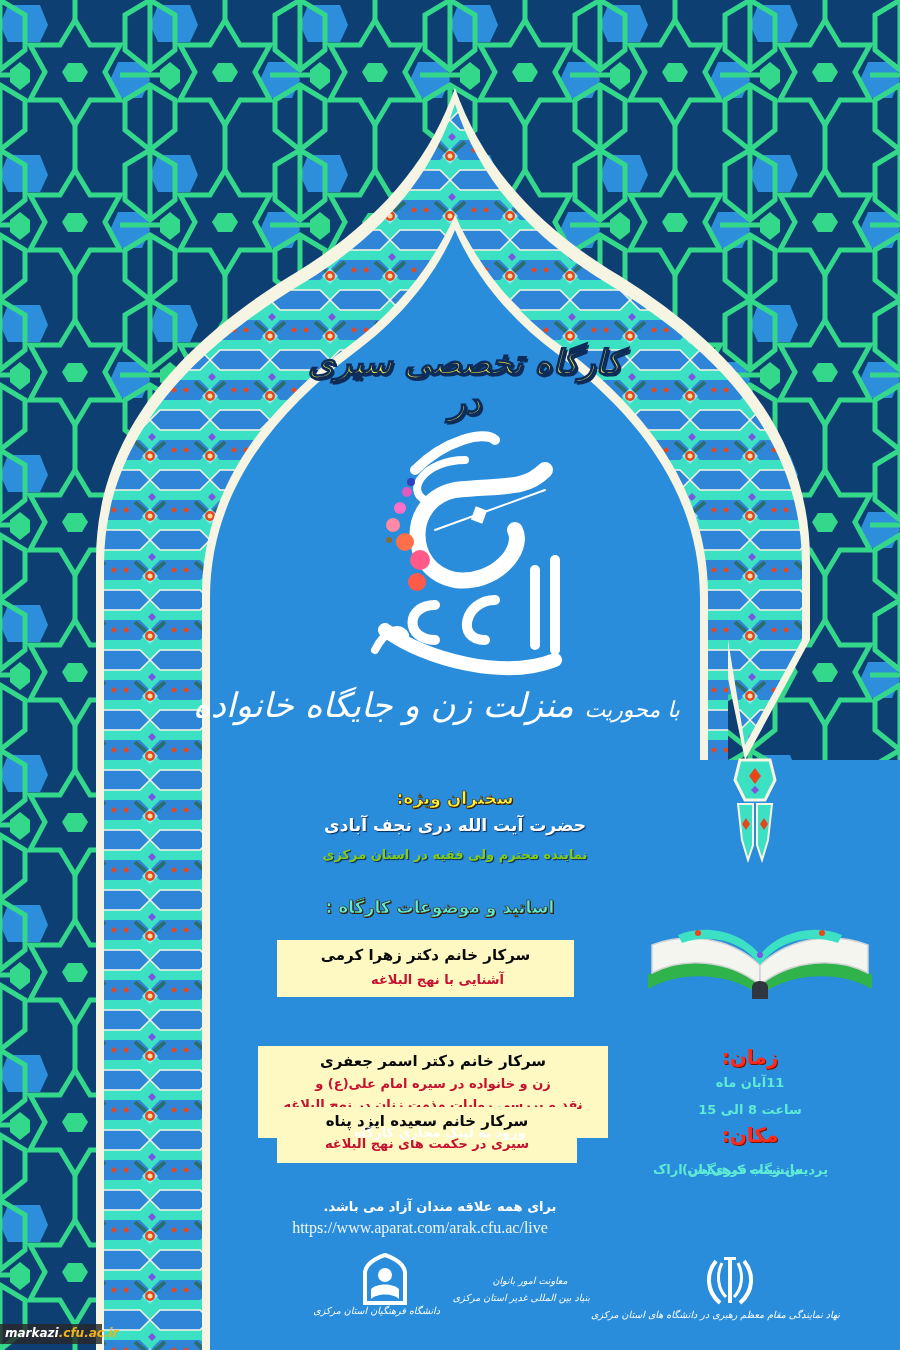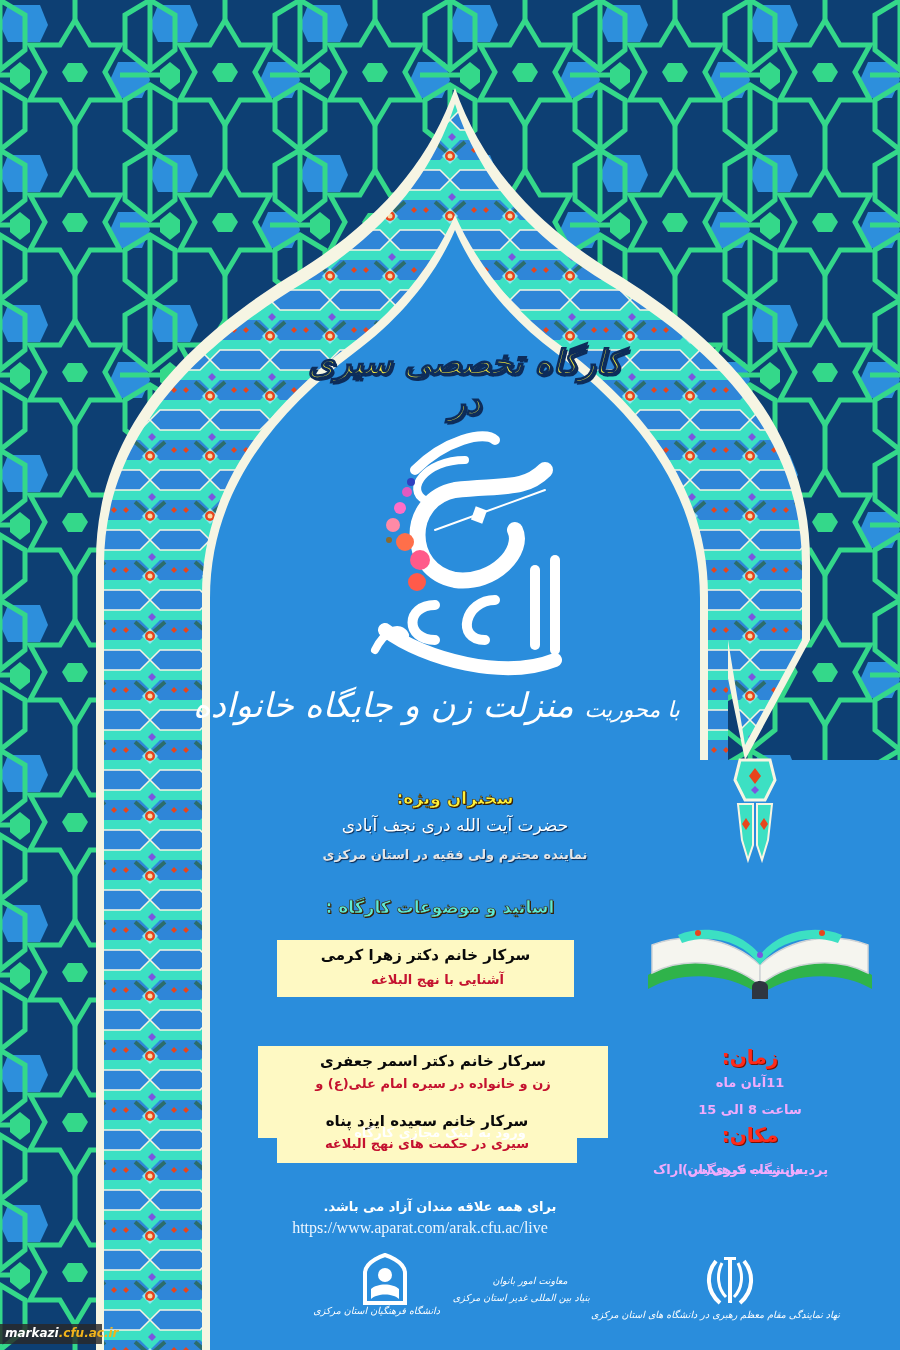--- a/index.html
+++ b/index.html
@@ -32,26 +32,26 @@
   }
   .subtitle .small { font-size:22px; }
 
   .speaker-heading {
     left:380px; top:788px; width:150px;
     font-weight:bold; font-size:17px; color:#fff23a;
     -webkit-text-stroke:0.6px #3a1e00; text-shadow:1px 1px 0 #3a1e00;
   }
   .speaker-name {
     left:300px; top:815px; width:310px;
-    font-weight:normal; font-size:17px; color:#ffffff;
+    font-weight:bold; font-size:17px; color:#ffffff;
     text-shadow:1px 1px 1px #0b2850;
   }
   .speaker-role {
     left:290px; top:847px; width:330px;
-    font-weight:bold; font-size:13px; color:#e5e5e5;
+    font-weight:bold; font-size:13px; color:#84cc16;
     text-shadow:1px 1px 1px #0b2850;
   }
   .lecturers-heading {
     left:320px; top:897px; width:240px;
     font-weight:bold; font-size:17px; color:#5eead4;
     -webkit-text-stroke:0.6px #3a1e00; text-shadow:1px 1px 0 #3a1e00;
   }
 
   .card {
     position:absolute; background:#fef9c3; direction:rtl; text-align:center;
@@ -77,21 +77,21 @@
   .link-url {
     left:260px; top:1219px; width:320px; direction:ltr;
     font-family:"Liberation Serif", serif; font-size:16px; color:#eef6ff;
   }
 
   .info-label {
     font-weight:bold; font-size:20px; color:#ff2a1a;
     text-shadow:1px 1px 0 #7a1000;
   }
   .info-text {
-    font-weight:bold; font-size:13px; color:#f0abfc;
+    font-weight:bold; font-size:13px; color:#5eead4;
   }
   .time-label { left:700px; top:1045px; width:100px; }
   .time-date { left:680px; top:1075px; width:140px; }
   .time-hours { left:680px; top:1102px; width:140px; }
   .place-label { left:690px; top:1123px; width:120px; }
   .place-uni { left:632px; top:1162px; width:190px;text-align:center; }
   .place-campus { left:660px; top:1162px; width:190px; }
 
   
   .logo-text {
@@ -235,20 +235,21 @@
 <div class="abs lecturers-heading">اساتید و موضوعات کارگاه :</div>
 
 <div class="card card1">
   <div class="name">سرکار خانم دکتر زهرا کرمی</div>
   <div class="topic">آشنایی با نهج البلاغه</div>
 </div>
 
 <div class="card card2">
   <div class="name">سرکار خانم دکتر اسمر جعفری</div>
   <div class="topic">زن و خانواده در سیره امام علی(ع) و</div>
+  <div class="topic topic2">نقد و بررسی روایات مذمت زنان در نهج البلاغه</div>
 </div>
 
 <div class="card card3">
   <div class="name">سرکار خانم سعیده  ایزد پناه</div>
   <div class="topic">سیری در حکمت های نهج البلاغه</div>
 </div>
 
 <div class="abs link-label">ورود به لینک مجازی کارگاه</div>
 <div class="abs link-note">برای همه علاقه مندان آزاد می باشد.</div>
 <div class="abs link-url">https://www.aparat.com/arak.cfu.ac/live</div>

